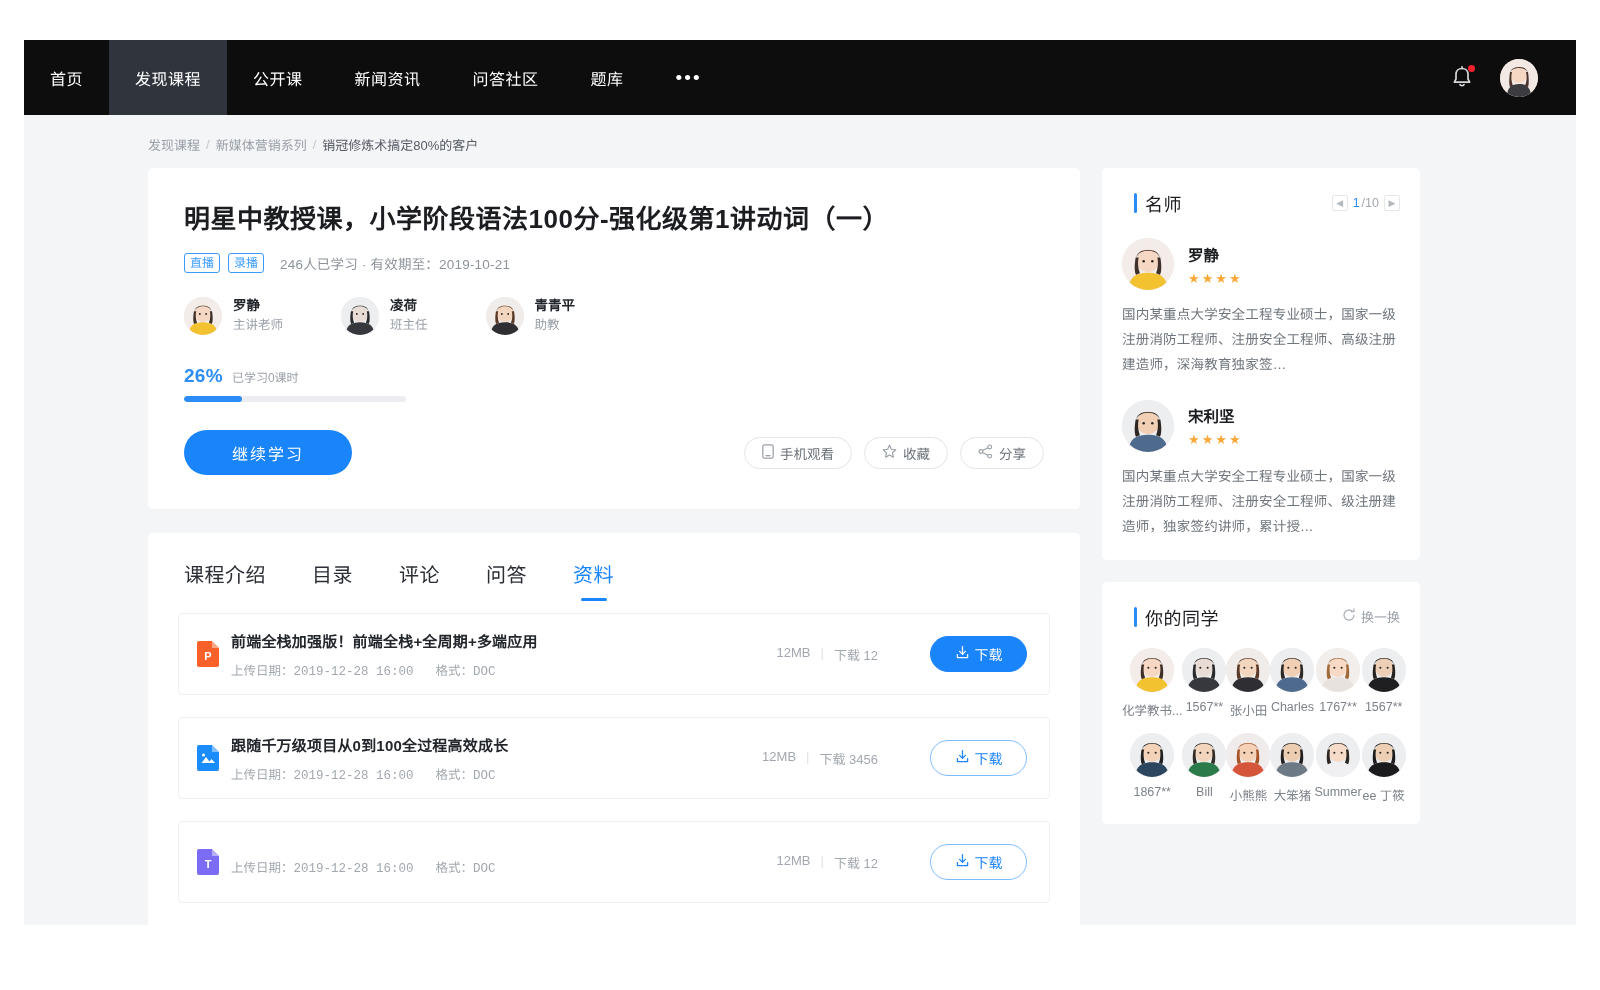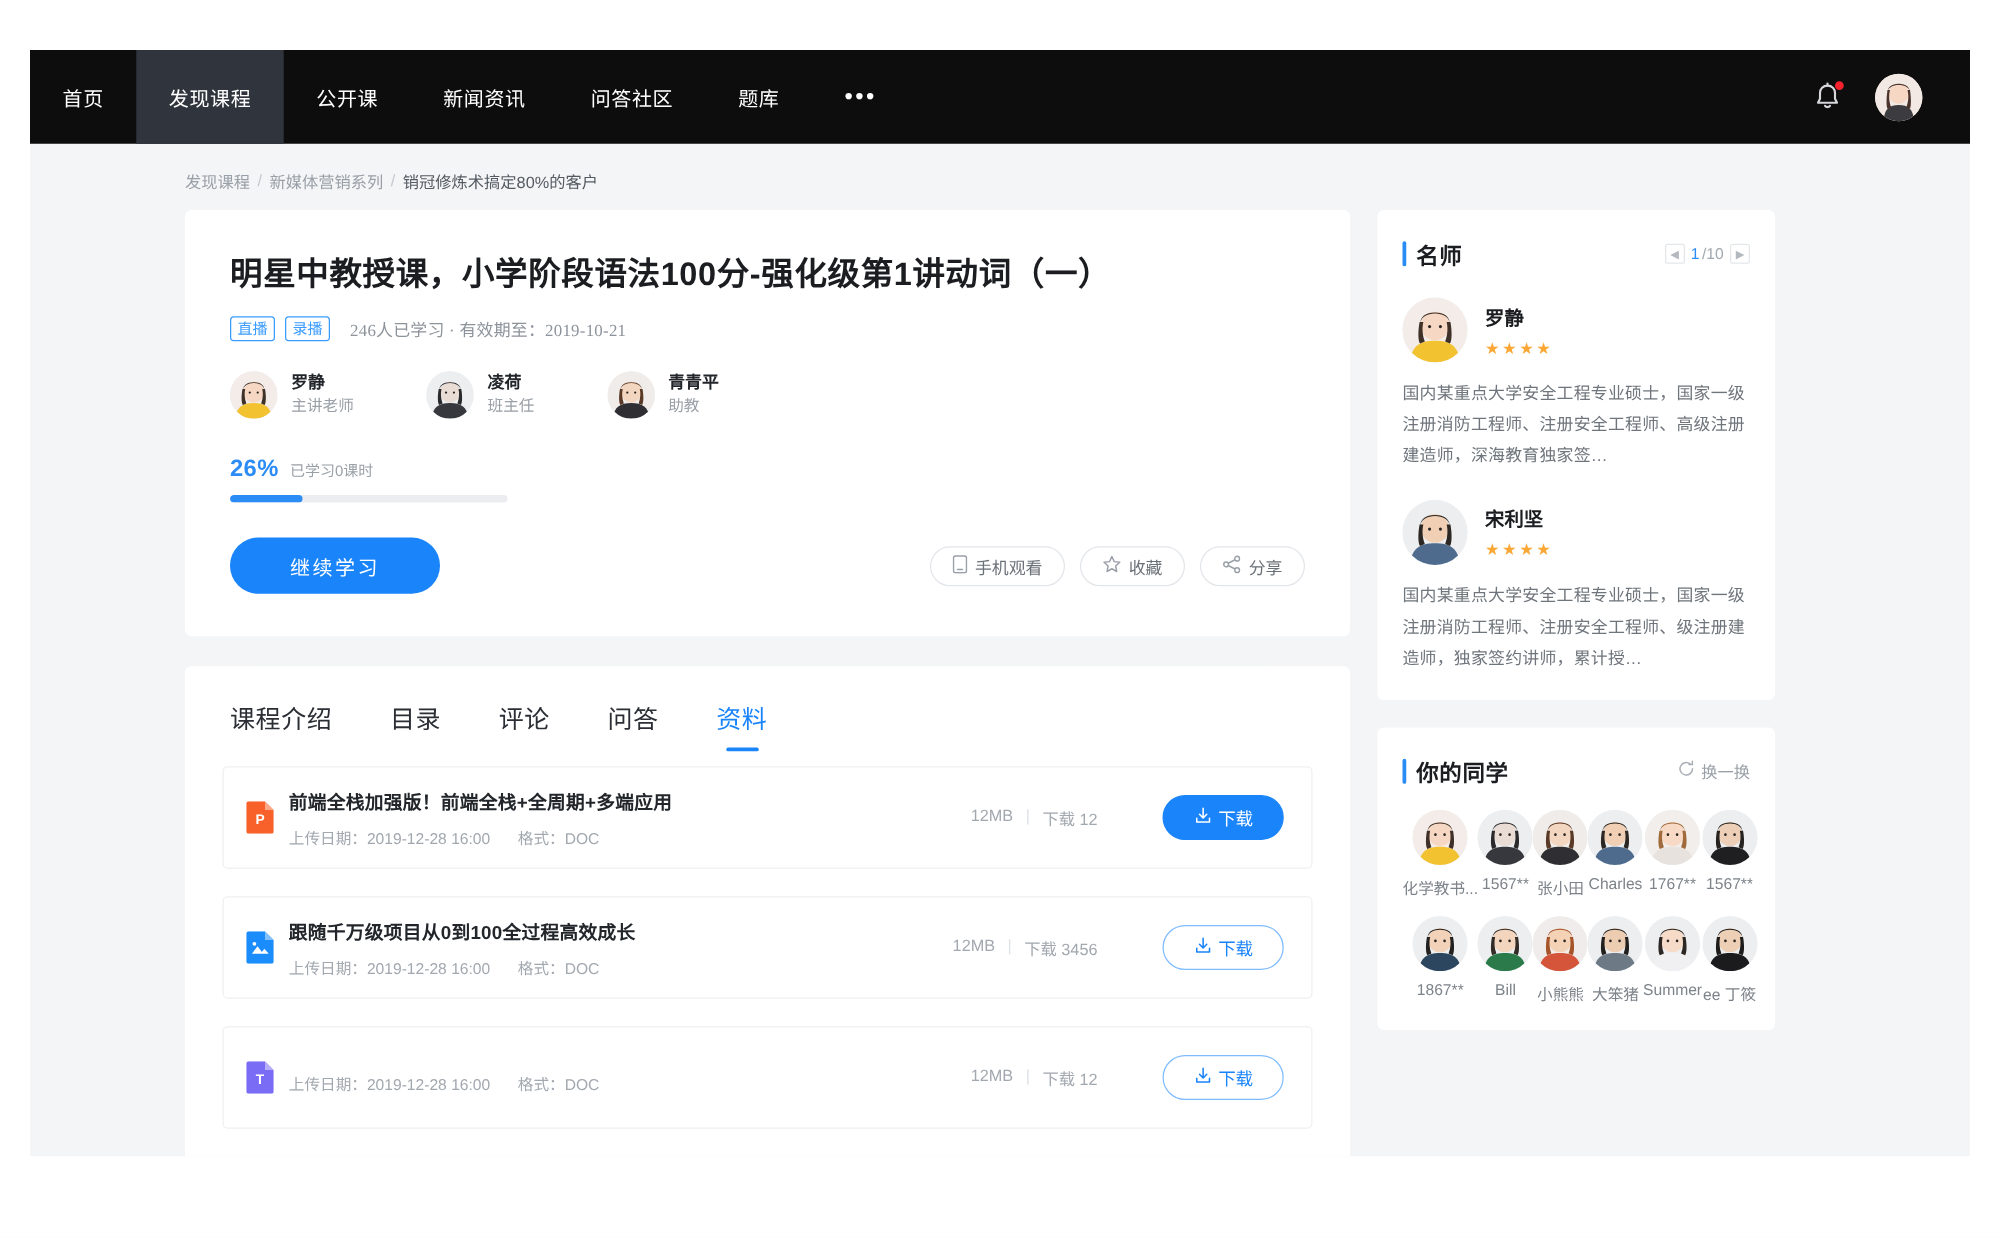--- a/index.html
+++ b/index.html
@@ -79,21 +79,21 @@
   .left-col { width: 932px; flex: none; }
   .right-col { width: 318px; flex: none; }
 
   .card { background: #ffffff; border-radius: 5px; }
 
   
   .course-card { padding: 30px 36px 34px 36px; }
   .course-title {
     font-size: 26px; font-weight: 700; color: #1b1d20; letter-spacing: .5px;
   }
-  .meta-row { display: flex; align-items: center; gap: 8px; margin-top: 18px; font-family: Liberation Serif, serif; }
+  .meta-row { display: flex; align-items: center; gap: 8px; margin-top: 18px; }
   .tag {
     border: 1px solid #3b9cff; color: #3b9cff; border-radius: 3px;
     font-size: 12px; padding: 1px 5px; line-height: 16px;
   }
   .meta-text { font-size: 13.5px; color: #8d939b; margin-left: 8px; letter-spacing: .2px; }
 
   .teachers { display: flex; gap: 58px; margin-top: 24px; }
   .teacher { display: flex; align-items: center; gap: 11px; }
   .t-avatar {
     width: 38px; height: 38px; border-radius: 50%; overflow: hidden;
@@ -154,41 +154,41 @@
   .file-icon .fi-letter {
     position: absolute; inset: 0; display: flex; align-items: center;
     justify-content: center; color: #fff; font-size: 11px; font-weight: 700;
     padding-top: 3px;
   }
   .file-info { flex: 1; min-width: 0; }
   .file-name {
     font-size: 15px; color: #22262b; font-weight: 700; letter-spacing: .2px;
   }
   .file-sub {
-    font-size: 12.5px; color: #a2a8af; margin-top: 9px; display: flex; gap: 22px;
+    font-size: 12.5px; color: #a2a8af; margin-top: 9px; display: flex; gap: 22px; font-family: Liberation Mono, monospace;
   }
   .file-stats {
     font-size: 13px; color: #a2a8af; display: flex; gap: 10px;
     margin-right: 52px; white-space: nowrap;
   }
   .file-stats .divider { color: #dfe2e6; }
   .btn-dl {
     width: 97px; height: 36px; border-radius: 18px; font-size: 14px;
     display: flex; align-items: center; justify-content: center; gap: 5px;
     cursor: pointer; flex: none; font-family: inherit;
   }
   .btn-dl.filled { background: #1a84fb; color: #fff; border: 1px solid #1a84fb; }
   .btn-dl.outline { background: #fff; color: #1a84fb; border: 1px solid #7fbcff; }
 
   
   .side-card { padding: 22px 20px 20px 20px; margin-bottom: 22px; }
   .side-head { display: flex; align-items: center; }
   .side-title {
-    font-size: 18px; font-weight: 700; color: #1b1d20; position: relative;
-    padding-left: 11px; letter-spacing: .5px;
+    font-size: 18px; font-weight: 400; color: #1b1d20; position: relative;
+    padding-left: 11px; letter-spacing: .5px; margin-left: 12px;
   }
   .side-title::before {
     content: ""; position: absolute; left: 0; top: 3px; bottom: 3px;
     width: 3px; border-radius: 2px; background: #2b8cf5;
   }
   .pager { margin-left: auto; display: flex; align-items: center; gap: 5px; font-size: 12.5px; }
   .pager-btn {
     width: 16px; height: 16px; border: 1px solid #e4e7ea; border-radius: 2px;
     display: flex; align-items: center; justify-content: center;
     color: #b4b9bf; font-size: 9px; cursor: pointer; background: #fff;

